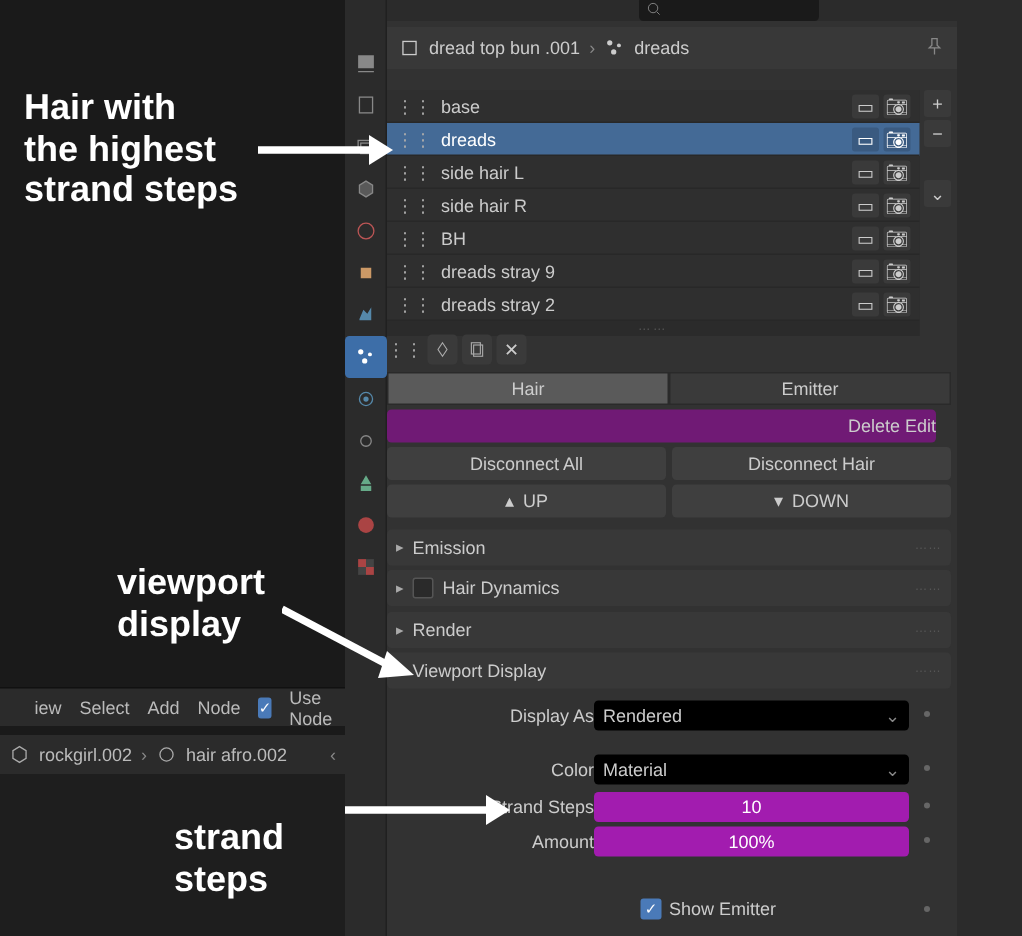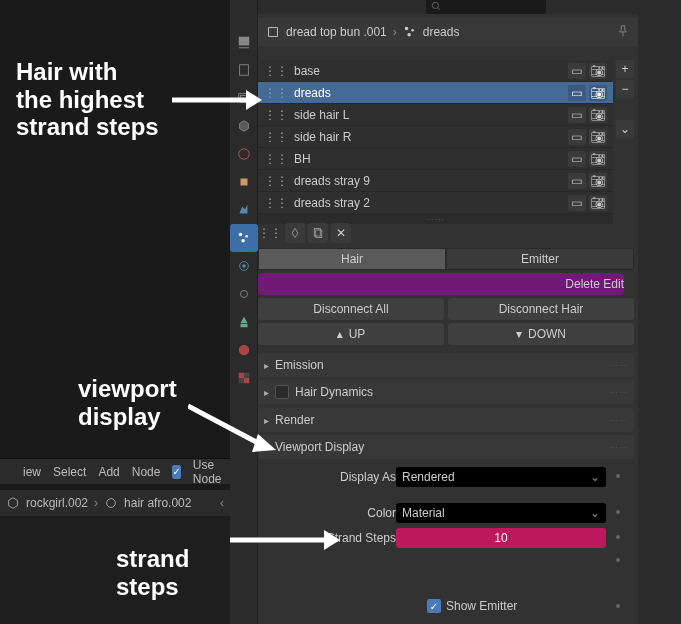--- a/index.html
+++ b/index.html
@@ -269,21 +269,21 @@
     cursor: pointer;
   }
   .field-input.dropdown::after {
     content: "⌄";
     margin-left: auto;
     color: #888;
   }
   .slider {
     width: 210px;
     height: 20px;
-    background: #be185d;
+    background: #a21caf;
     border-radius: 3px;
     display: flex;
     align-items: center;
     justify-content: center;
     color: #fff;
     position: relative;
     cursor: pointer;
   }
   .dot {
     position: absolute;
@@ -628,20 +628,26 @@
   <div class="dot" style="top:510px"></div>
 
   <div class="field-row" style="top:527px">
     <span class="field-label">Strand Steps</span>
     <div class="slider">
       <span>10</span>
     </div>
   </div>
   <div class="dot" style="top:535px"></div>
 
+  <div class="field-row" style="top:550px">
+    <span class="field-label">Amount</span>
+    <div class="slider">
+      <span>100%</span>
+    </div>
+  </div>
   <div class="dot" style="top:558px"></div>
 
   <div class="checkbox-row" style="top:596px;left:197px">
     <span class="cb">✓</span>
     <span>Show Emitter</span>
   </div>
   <div class="dot" style="top:604px"></div>
 
 </div>
 

